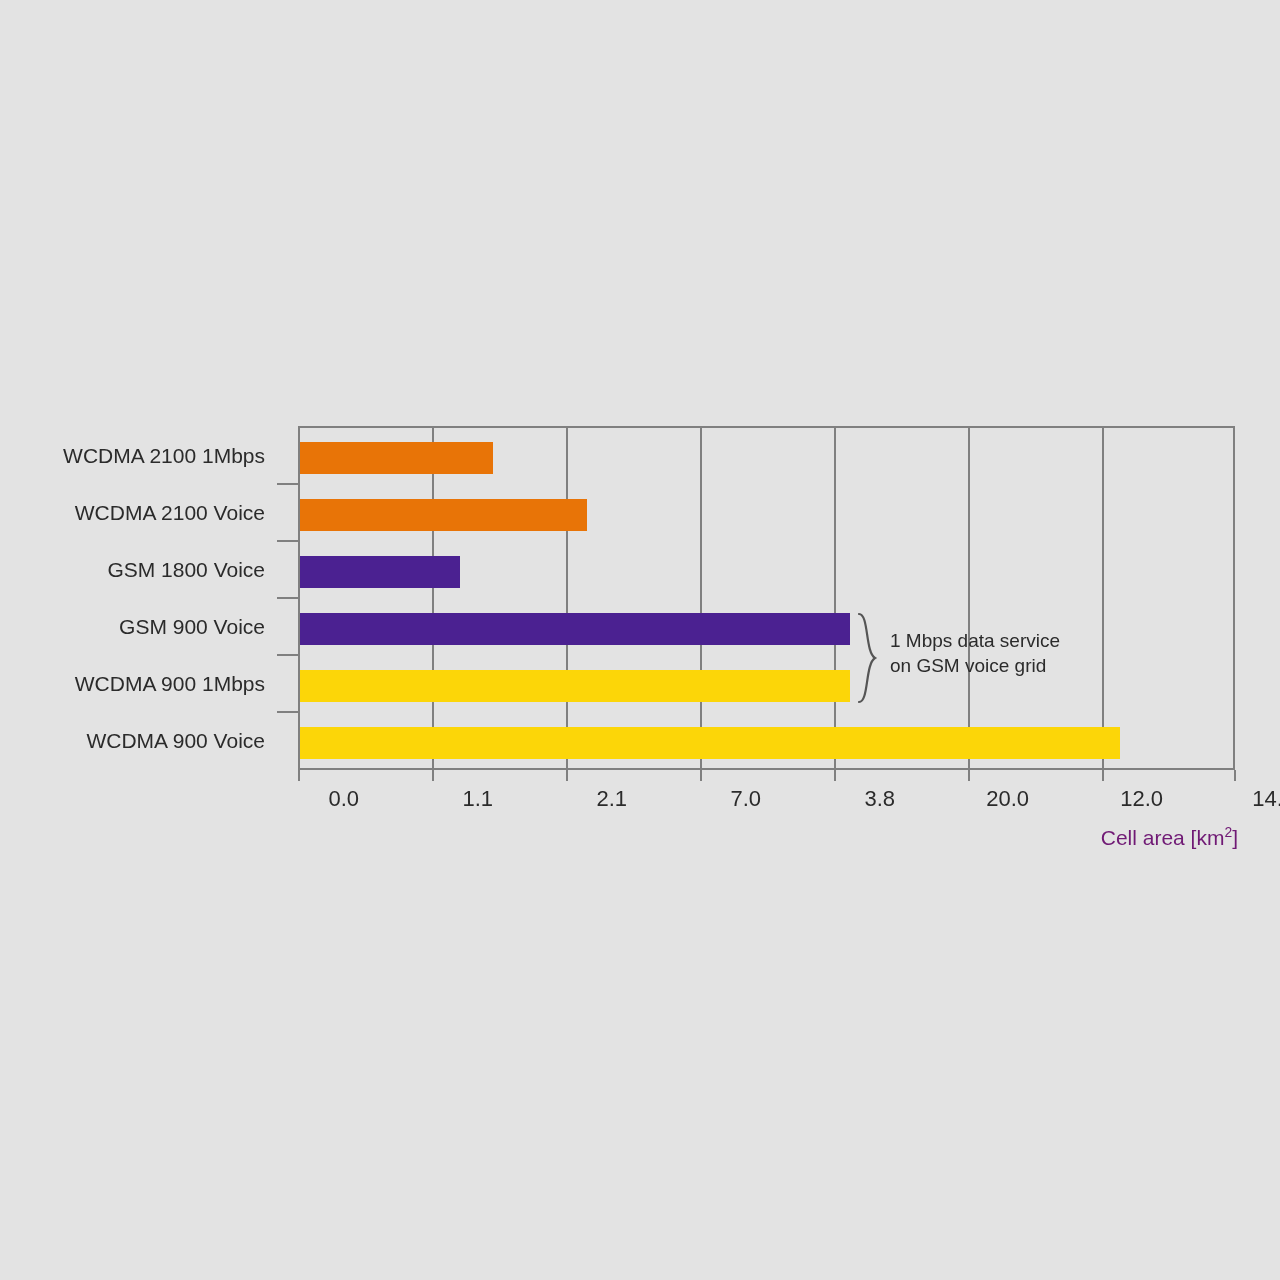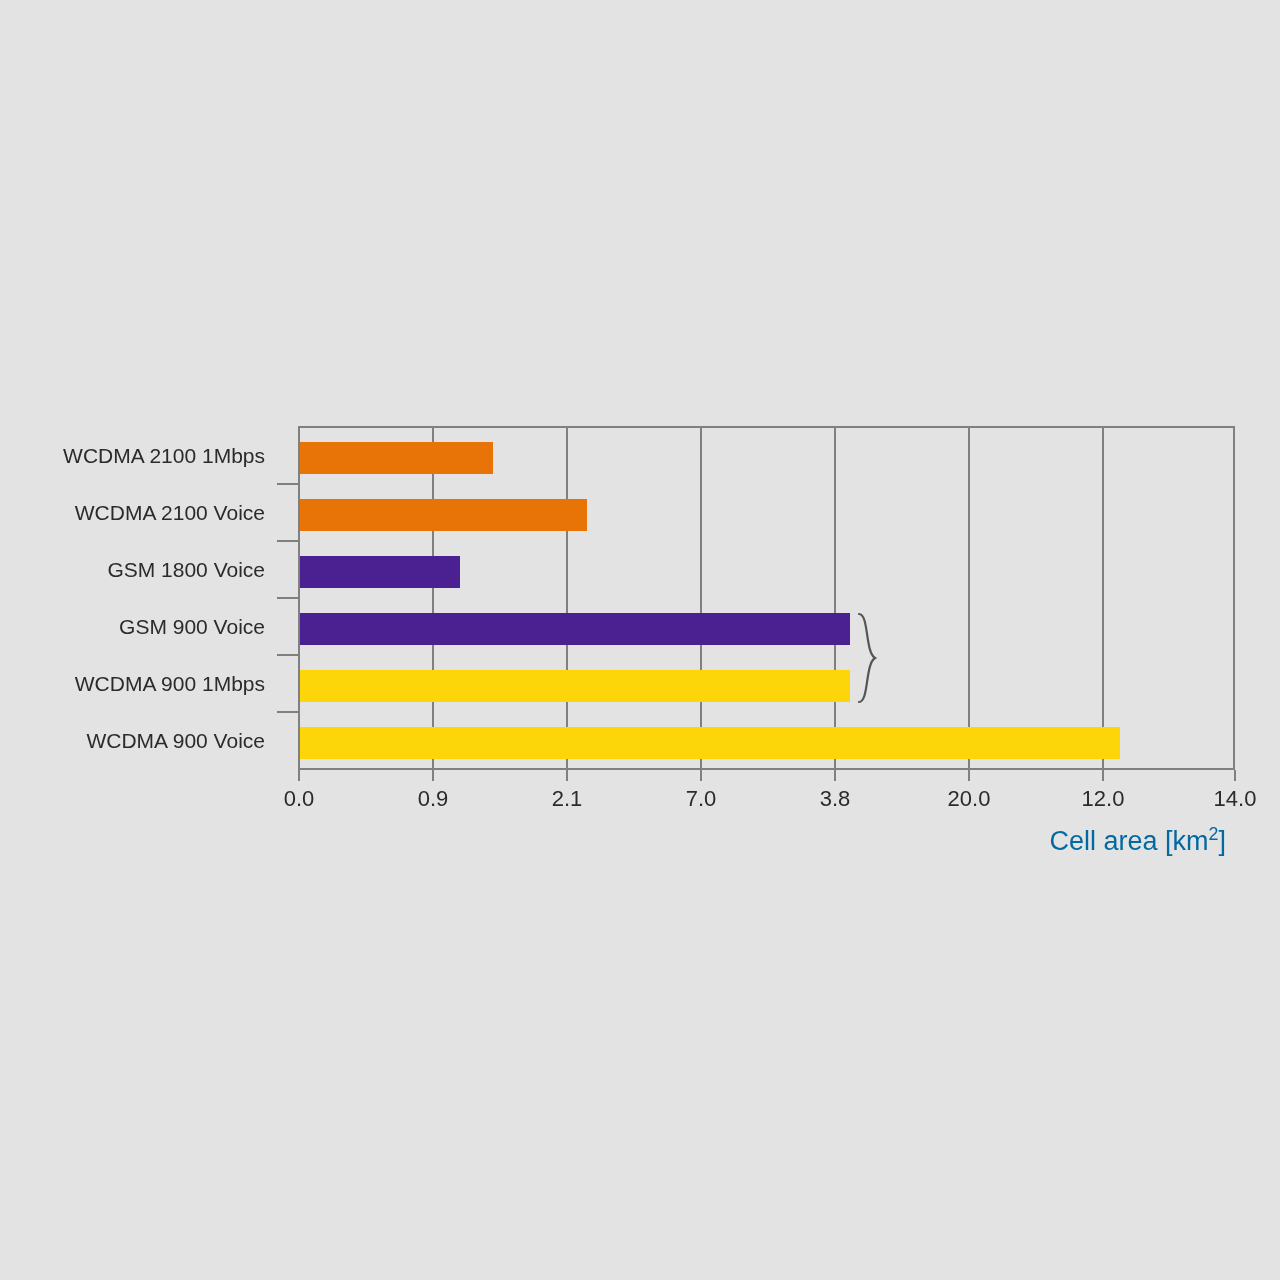--- a/index.html
+++ b/index.html
@@ -78,31 +78,31 @@
     top: 770px;
     width: 2px;
     height: 11px;
     background: #808080;
   }
   .xtick-label {
     position: absolute;
     top: 786px;
     width: 120px;
     margin-left: -60px;
-    text-align: center;
+    text-align: right;
     font-size: 22px;
     color: #2b2b2b;
   }
 
   .axis-title {
     position: absolute;
     top: 826px;
-    right: 54px;
-    font-size: 27px;
-    color: #0369a1;
+    right: 42px;
+    font-size: 21px;
+    color: #701a75;
     white-space: nowrap;
   }
   .axis-title sup {
     font-size: 0.66em;
     vertical-align: super;
     line-height: 0;
   }
 
   
   .brace-wrap {
@@ -160,29 +160,33 @@
   <div class="xtick" style="left:298px;"></div>
   <div class="xtick" style="left:432px;"></div>
   <div class="xtick" style="left:566px;"></div>
   <div class="xtick" style="left:700px;"></div>
   <div class="xtick" style="left:834px;"></div>
   <div class="xtick" style="left:968px;"></div>
   <div class="xtick" style="left:1102px;"></div>
   <div class="xtick" style="left:1234px;"></div>
 
   <div class="xtick-label" style="left:299px;">0.0</div>
-  <div class="xtick-label" style="left:433px;">0.9</div>
+  <div class="xtick-label" style="left:433px;">1.1</div>
   <div class="xtick-label" style="left:567px;">2.1</div>
   <div class="xtick-label" style="left:701px;">7.0</div>
   <div class="xtick-label" style="left:835px;">3.8</div>
   <div class="xtick-label" style="left:969px;">20.0</div>
   <div class="xtick-label" style="left:1103px;">12.0</div>
   <div class="xtick-label" style="left:1235px;">14.0</div>
 
   <div class="axis-title"><span>Cell area [km</span><sup>2</sup><span>]</span></div>
 
   <div class="brace-wrap">
     <svg width="30" height="92" viewBox="0 0 30 92">
       <path d="M4 2 C 14 2, 10 40, 20 46 C 10 52, 14 90, 4 90" fill="none" stroke="#555555" stroke-width="2.2" stroke-linecap="round"></path>
     </svg>
   </div>
+  <div class="ann-text">
+    <span class="ann-line">1 Mbps data service</span>
+    <span class="ann-line">on GSM voice grid</span>
+  </div>
 
 </div>
 
 </body></html>

